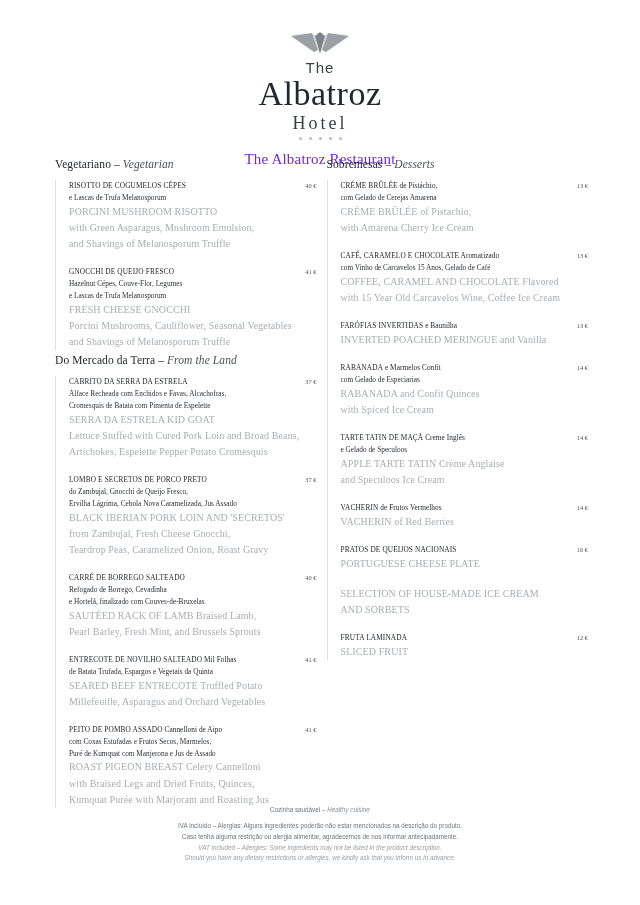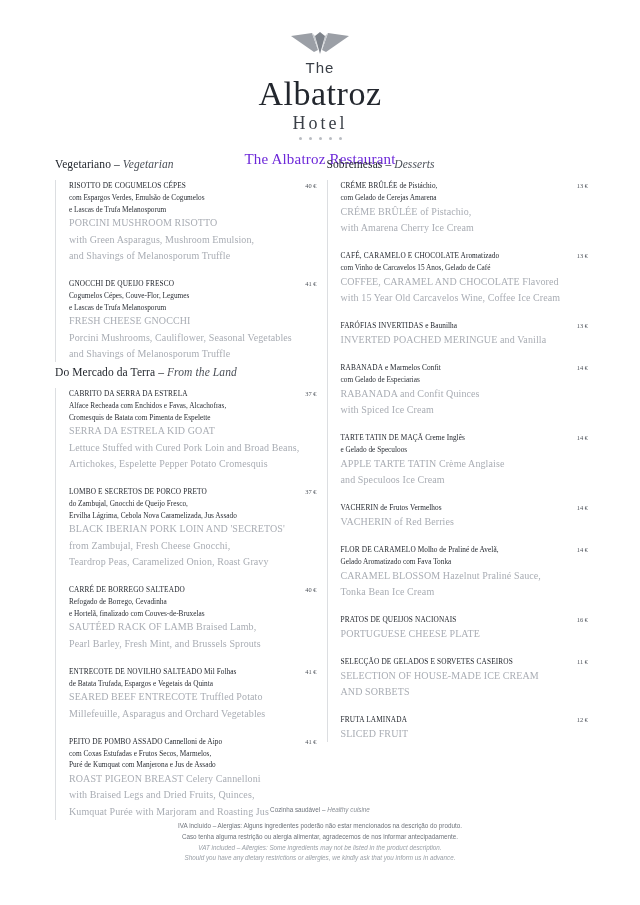--- a/index.html
+++ b/index.html
@@ -205,32 +205,31 @@
 <div class="columns">
   <div class="col col-left" id="col-left">
       <div class="section">
         <div class="section-title"><span>Vegetariano</span><span> – </span><span class="en">Vegetarian</span></div>
         <div class="items">
           <div class="item">
             <div class="item-head">
               <div class="item-title"><span>RISOTTO DE COGUMELOS CÉPES</span></div>
               <div class="item-price">40 €</div>
             </div>
-            <div class="line-pt">com Espargos Verdes, Emulsão de Cogumelos</div>
             <div class="line-pt">e Lascas de Trufa Melanosporum</div>
             <div class="line-en">PORCINI MUSHROOM RISOTTO</div>
             <div class="line-en">with Green Asparagus, Mushroom Emulsion,</div>
             <div class="line-en">and Shavings of Melanosporum Truffle</div>
           </div>
           <div class="item">
             <div class="item-head">
               <div class="item-title"><span>GNOCCHI DE QUEIJO FRESCO</span></div>
               <div class="item-price">41 €</div>
             </div>
-            <div class="line-pt">Cogumelos Cépes, Couve-Flor, Legumes</div>
+            <div class="line-pt">Hazelnut Cépes, Couve-Flor, Legumes</div>
             <div class="line-pt">e Lascas de Trufa Melanosporum</div>
             <div class="line-en">FRESH CHEESE GNOCCHI</div>
             <div class="line-en">Porcini Mushrooms, Cauliflower, Seasonal Vegetables</div>
             <div class="line-en">and Shavings of Melanosporum Truffle</div>
           </div>
         </div>
       </div>
       <div class="section">
         <div class="section-title"><span>Do Mercado da Terra</span><span> – </span><span class="en">From the Land</span></div>
         <div class="items">
@@ -338,39 +337,26 @@
           </div>
           <div class="item">
             <div class="item-head">
               <div class="item-title"><span>VACHERIN</span><span class="sub"> de Frutos Vermelhos</span></div>
               <div class="item-price">14 €</div>
             </div>
             <div class="line-en">VACHERIN of Red Berries</div>
           </div>
           <div class="item">
             <div class="item-head">
-              <div class="item-title"><span>FLOR DE CARAMELO</span><span class="sub"> Molho de Praliné de Avelã,</span></div>
-              <div class="item-price">14 €</div>
-            </div>
-            <div class="line-pt">Gelado Aromatizado com Fava Tonka</div>
-            <div class="line-en">CARAMEL BLOSSOM Hazelnut Praliné Sauce,</div>
-            <div class="line-en">Tonka Bean Ice Cream</div>
-          </div>
-          <div class="item">
-            <div class="item-head">
               <div class="item-title"><span>PRATOS DE QUEIJOS NACIONAIS</span></div>
               <div class="item-price">16 €</div>
             </div>
             <div class="line-en">PORTUGUESE CHEESE PLATE</div>
           </div>
           <div class="item">
-            <div class="item-head">
-              <div class="item-title"><span>SELECÇÃO DE GELADOS E SORVETES CASEIROS</span></div>
-              <div class="item-price">11 €</div>
-            </div>
             <div class="line-en">SELECTION OF HOUSE-MADE ICE CREAM</div>
             <div class="line-en">AND SORBETS</div>
           </div>
           <div class="item">
             <div class="item-head">
               <div class="item-title"><span>FRUTA LAMINADA</span></div>
               <div class="item-price">12 €</div>
             </div>
             <div class="line-en">SLICED FRUIT</div>
           </div>

